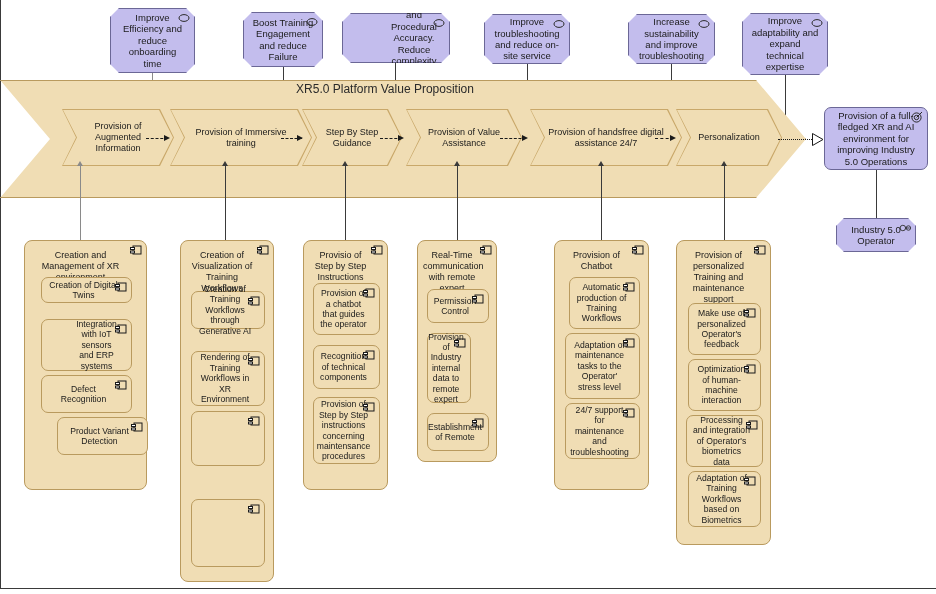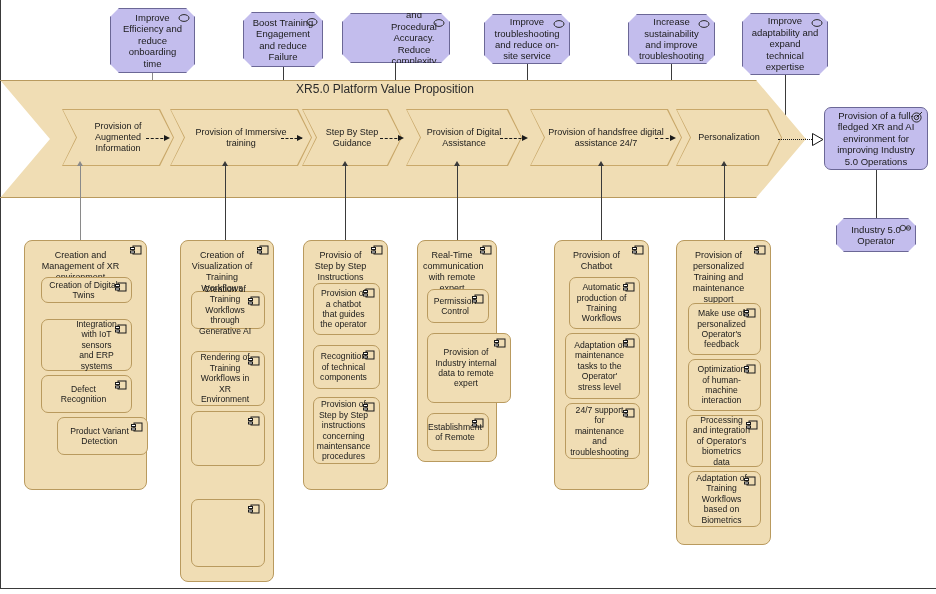--- a/index.html
+++ b/index.html
@@ -177,21 +177,21 @@
 
   <div class="chev-wrap" style="left:302px;top:109px;width:100px;">
     <div class="chev-bg"></div>
     <div class="chev-fg"></div>
     <div class="chev-txt">Step By Step Guidance</div>
   </div>
 
   <div class="chev-wrap" style="left:406px;top:109px;width:116px;">
     <div class="chev-bg"></div>
     <div class="chev-fg"></div>
-    <div class="chev-txt">Provision of Digital Assistance</div>
+    <div class="chev-txt">Provision of Value Assistance</div>
   </div>
 
   <div class="chev-wrap" style="left:530px;top:109px;width:152px;">
     <div class="chev-bg"></div>
     <div class="chev-fg"></div>
     <div class="chev-txt">Provision of handsfree digital assistance 24/7</div>
   </div>
 
   <div class="chev-wrap" style="left:676px;top:109px;width:106px;">
     <div class="chev-bg"></div>
@@ -378,21 +378,21 @@
         <rect x="0.5" y="7" width="4" height="2" fill="#fff" stroke="#1a1a1a" stroke-width="1"></rect>
       </svg>
     <div class="sub" style="left:9px;top:48px;width:62px;height:34px;">
       <span>Permission Control</span>
       <svg class="ic" viewBox="0 0 12 12">
           <rect x="3" y="2" width="8" height="8" fill="none" stroke="#1a1a1a" stroke-width="1"></rect>
           <rect x="0.5" y="3.5" width="4" height="2" fill="#fff" stroke="#1a1a1a" stroke-width="1"></rect>
           <rect x="0.5" y="7" width="4" height="2" fill="#fff" stroke="#1a1a1a" stroke-width="1"></rect>
         </svg>
     </div>
-    <div class="sub" style="left:9px;top:92px;width:84px;height:70px;">
+    <div class="sub" style="left:9px;top:92px;width:44px;height:70px;">
       <span>Provision of Industry internal data to remote expert</span>
       <svg class="ic" viewBox="0 0 12 12">
           <rect x="3" y="2" width="8" height="8" fill="none" stroke="#1a1a1a" stroke-width="1"></rect>
           <rect x="0.5" y="3.5" width="4" height="2" fill="#fff" stroke="#1a1a1a" stroke-width="1"></rect>
           <rect x="0.5" y="7" width="4" height="2" fill="#fff" stroke="#1a1a1a" stroke-width="1"></rect>
         </svg>
     </div>
     <div class="sub" style="left:9px;top:172px;width:62px;height:38px;">
       <span>Establishment of Remote</span>
       <svg class="ic" viewBox="0 0 12 12">

